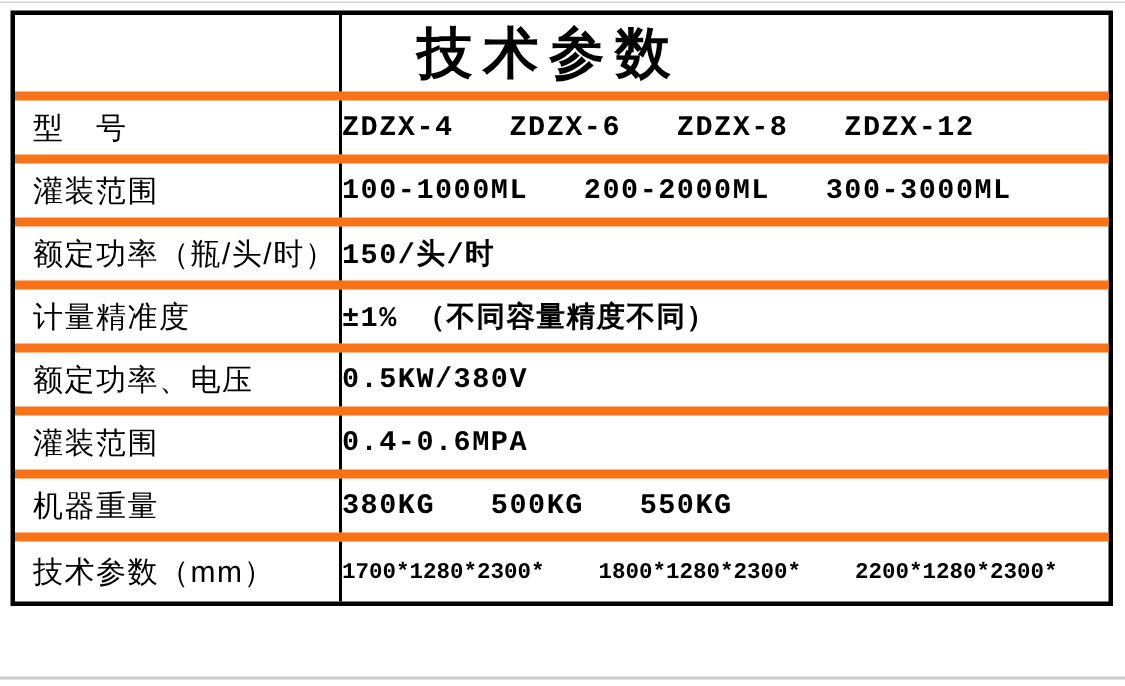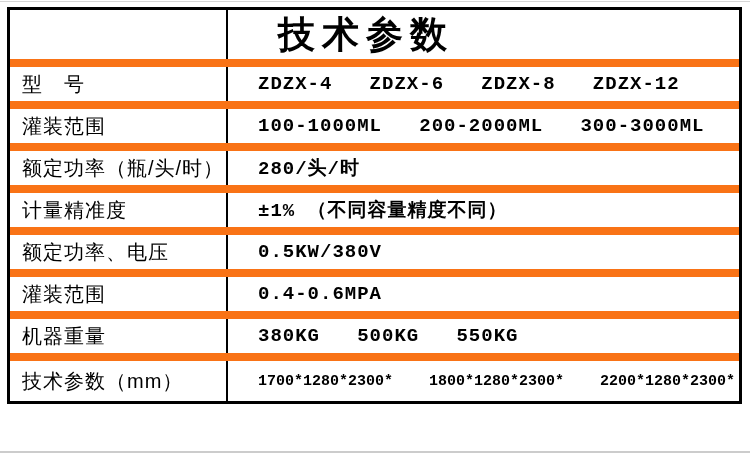--- a/index.html
+++ b/index.html
@@ -21,42 +21,41 @@
 
   .spec-table {
     position: absolute; left: 7px; top: 7px;
     width: 735px;
     border: 3px solid #000000;
     background: #ffffff;
     display: flex; flex-direction: column;
   }
   .row {
     display: flex; flex-direction: row;
-    border-bottom: 8px solid #f97316;
+    border-bottom: 6px solid #f97316;
     align-items: stretch;
   }
   .row:last-child { border-bottom: none; }
   .row.header { height: 57px; }
   .row.body { height: 42px; }
   .row.body:last-child { height: 40px; }
 
   .cell-label {
     width: 218px;
     border-right: 2px solid #000000;
     display: flex; align-items: center;
     padding-left: 12px;
     font-weight: normal;
     font-size: 20px;
     letter-spacing: 1px;
     white-space: pre;
   }
   .cell-value {
     flex: 1;
     display: flex; align-items: center;
-    padding-left: 30px;
     font-family: "Liberation Mono", monospace;
     font-weight: bold;
     font-size: 19px;
     letter-spacing: 1px;
     white-space: pre;
     overflow: hidden;
   }
   .cell-value.cn { font-family: "Liberation Sans", sans-serif; font-size: 20px; }
   .cell-value.small { font-size: 15px; letter-spacing: 0; }
 
@@ -93,21 +92,21 @@
       <div class="cell-value">ZDZX-4   ZDZX-6   ZDZX-8   ZDZX-12</div>
     </div>
 
     <div class="row body">
       <div class="cell-label">灌装范围</div>
       <div class="cell-value">100-1000ML   200-2000ML   300-3000ML</div>
     </div>
 
     <div class="row body">
       <div class="cell-label">额定功率（瓶/头/时）</div>
-      <div class="cell-value">280/头/时</div>
+      <div class="cell-value">150/头/时</div>
     </div>
 
     <div class="row body">
       <div class="cell-label">计量精准度</div>
       <div class="cell-value">±1% （不同容量精度不同）</div>
     </div>
 
     <div class="row body">
       <div class="cell-label">额定功率、电压</div>
       <div class="cell-value">0.5KW/380V</div>

